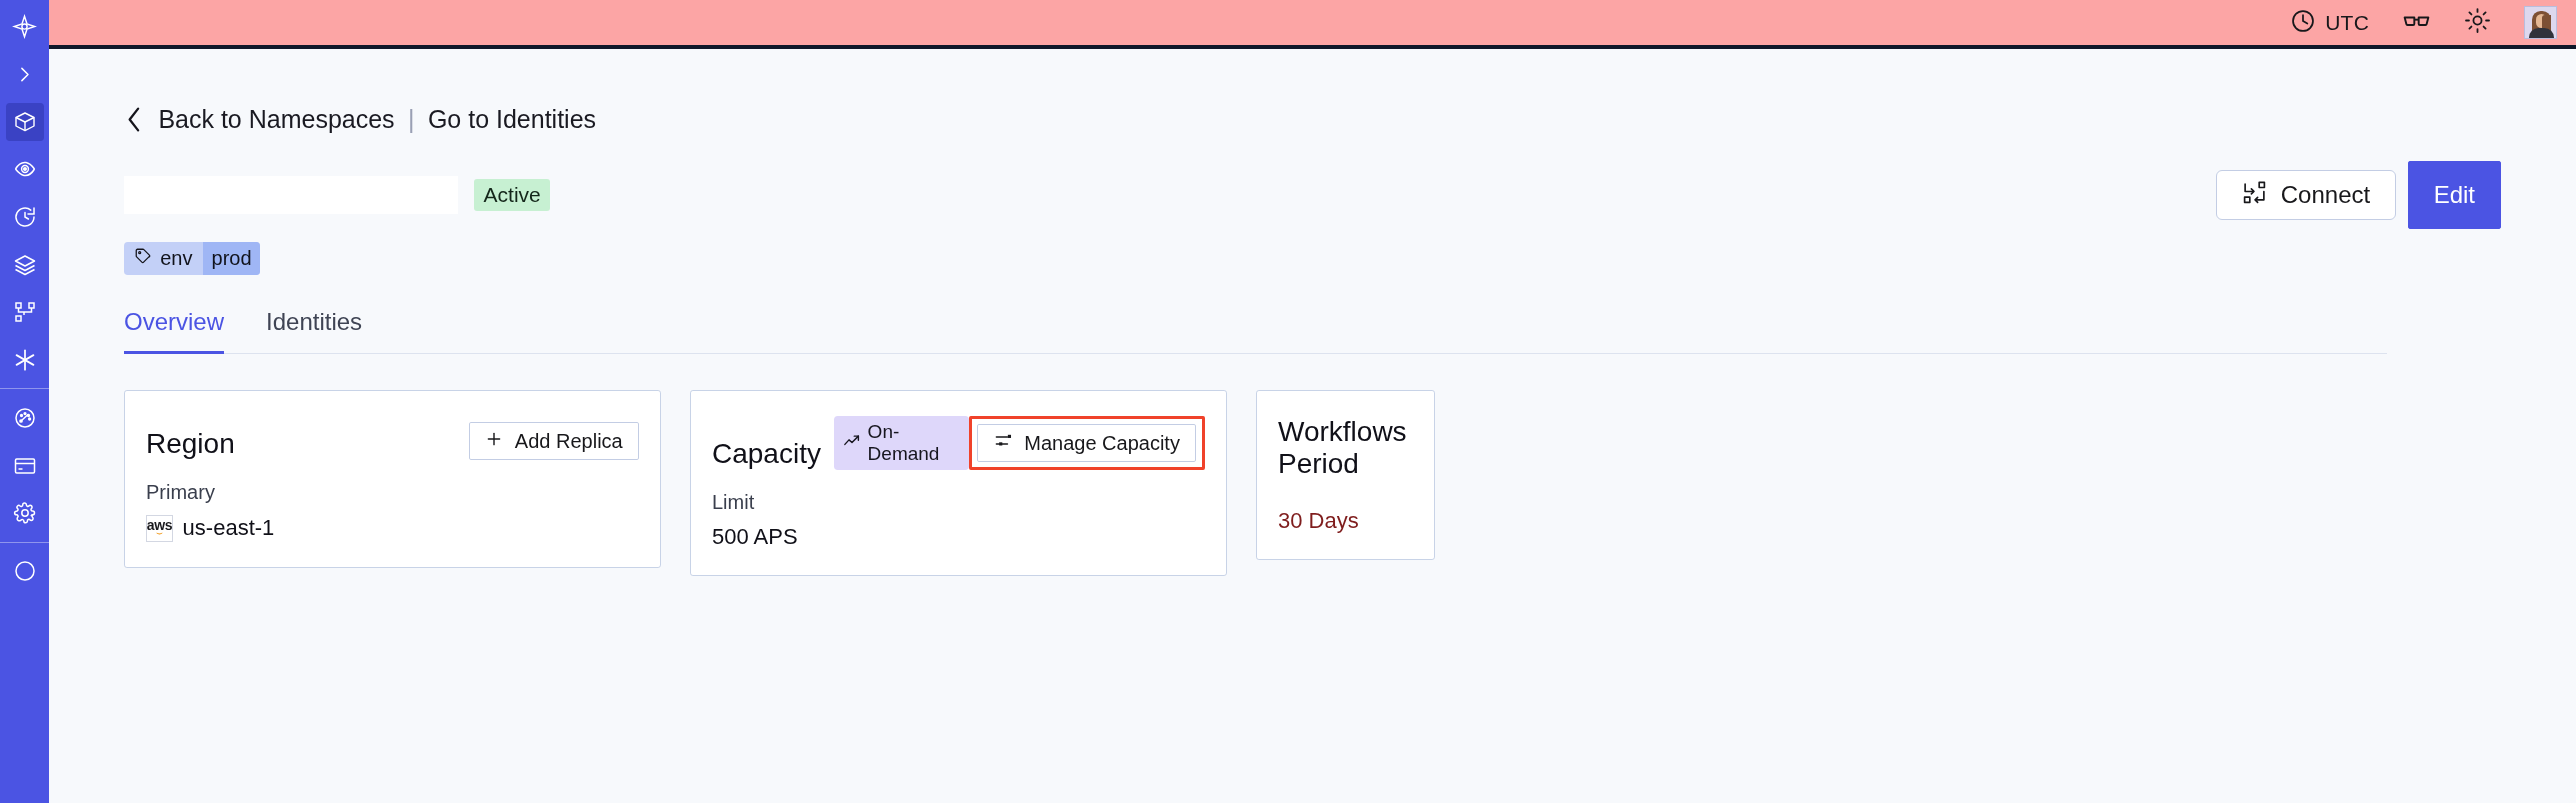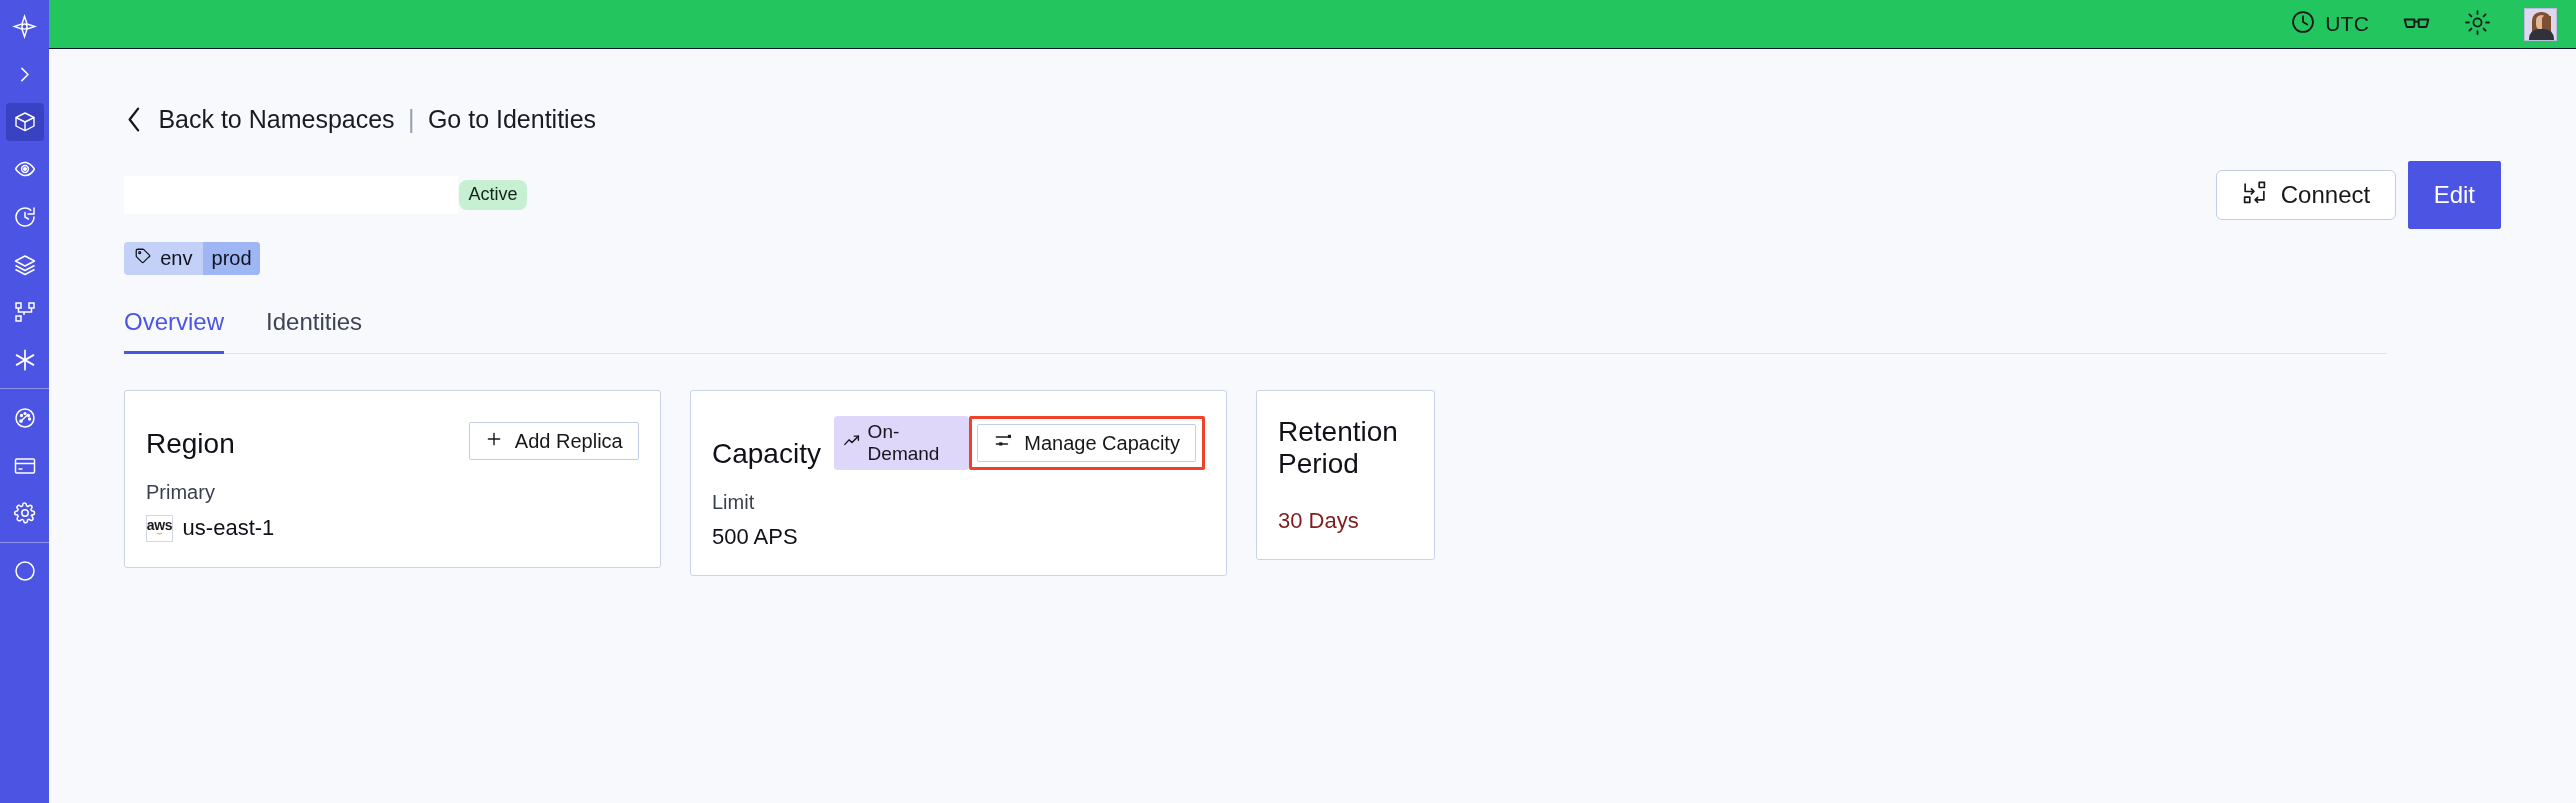--- a/index.html
+++ b/index.html
@@ -32,22 +32,22 @@
   .side-sep {
     width: 49px; height: 1px; background: rgba(255,255,255,0.38);
     margin: 9.6px 0; flex: none;
   }
 
   
   .main { flex: 1; display: flex; flex-direction: column; min-width: 0; }
 
   .topbar {
     height: 49px; min-height: 49px;
-    background: #22c55e;
-    border-bottom: 1px solid #0f172a;
+    background: #fca5a5;
+    border-bottom: 4px solid #0f172a;
     display: flex; align-items: center; justify-content: flex-end;
     padding-right: 19px;
   }
   .topbar-group { display: flex; align-items: center; gap: 33px; }
   .tz { display: flex; align-items: center; gap: 9.6px; }
   .tz-label { font-size: 21px; color: #18181b; letter-spacing: 0.2px; }
   .avatar {
     width: 33px; height: 33px; border: 1px solid #b9bddd;
     background: #ddd8ee; overflow: hidden; position: relative;
   }
@@ -77,22 +77,22 @@
   
   .title-row {
     display: flex; align-items: center;
     margin-top: 27px; min-height: 46px;
   }
   .title-redact {
     width: 334px; height: 38px; background: #ffffff;
   }
   .status-badge {
     background: #c7f0d2; color: #14261a;
-    font-size: 18px; padding: 3.8px 9.6px 4.8px;
-    border-radius: 8px; margin-left: 1px;
+    font-size: 21px; padding: 3.8px 9.6px 4.8px;
+    border-radius: 3px; margin-left: 16px;
   }
   .title-actions { margin-left: auto; display: flex; align-items: center; gap: 11.5px; }
   .btn {
     display: inline-flex; align-items: center; justify-content: center;
     gap: 13.4px; font-size: 24px; cursor: pointer;
   }
   .btn-outline {
     background: #ffffff; border: 1px solid #c3cde4; color: #18181b;
     height: 50px; padding: 0 25px; border-radius: 6px;
   }
@@ -461,21 +461,21 @@
                 </button>
               </span>
             </div>
           </div>
           <div class="card-sub">Limit</div>
           <div class="card-val">500 APS</div>
         </section>
 
         <section class="card card-retention">
           <div class="card-head">
-            <h2 class="card-title">Retention Period</h2>
+            <h2 class="card-title">Workflows Period</h2>
           </div>
           <div class="retention-val">30 Days</div>
         </section>
 
       </div>
     </div>
   </div>
 </div>
 
 

